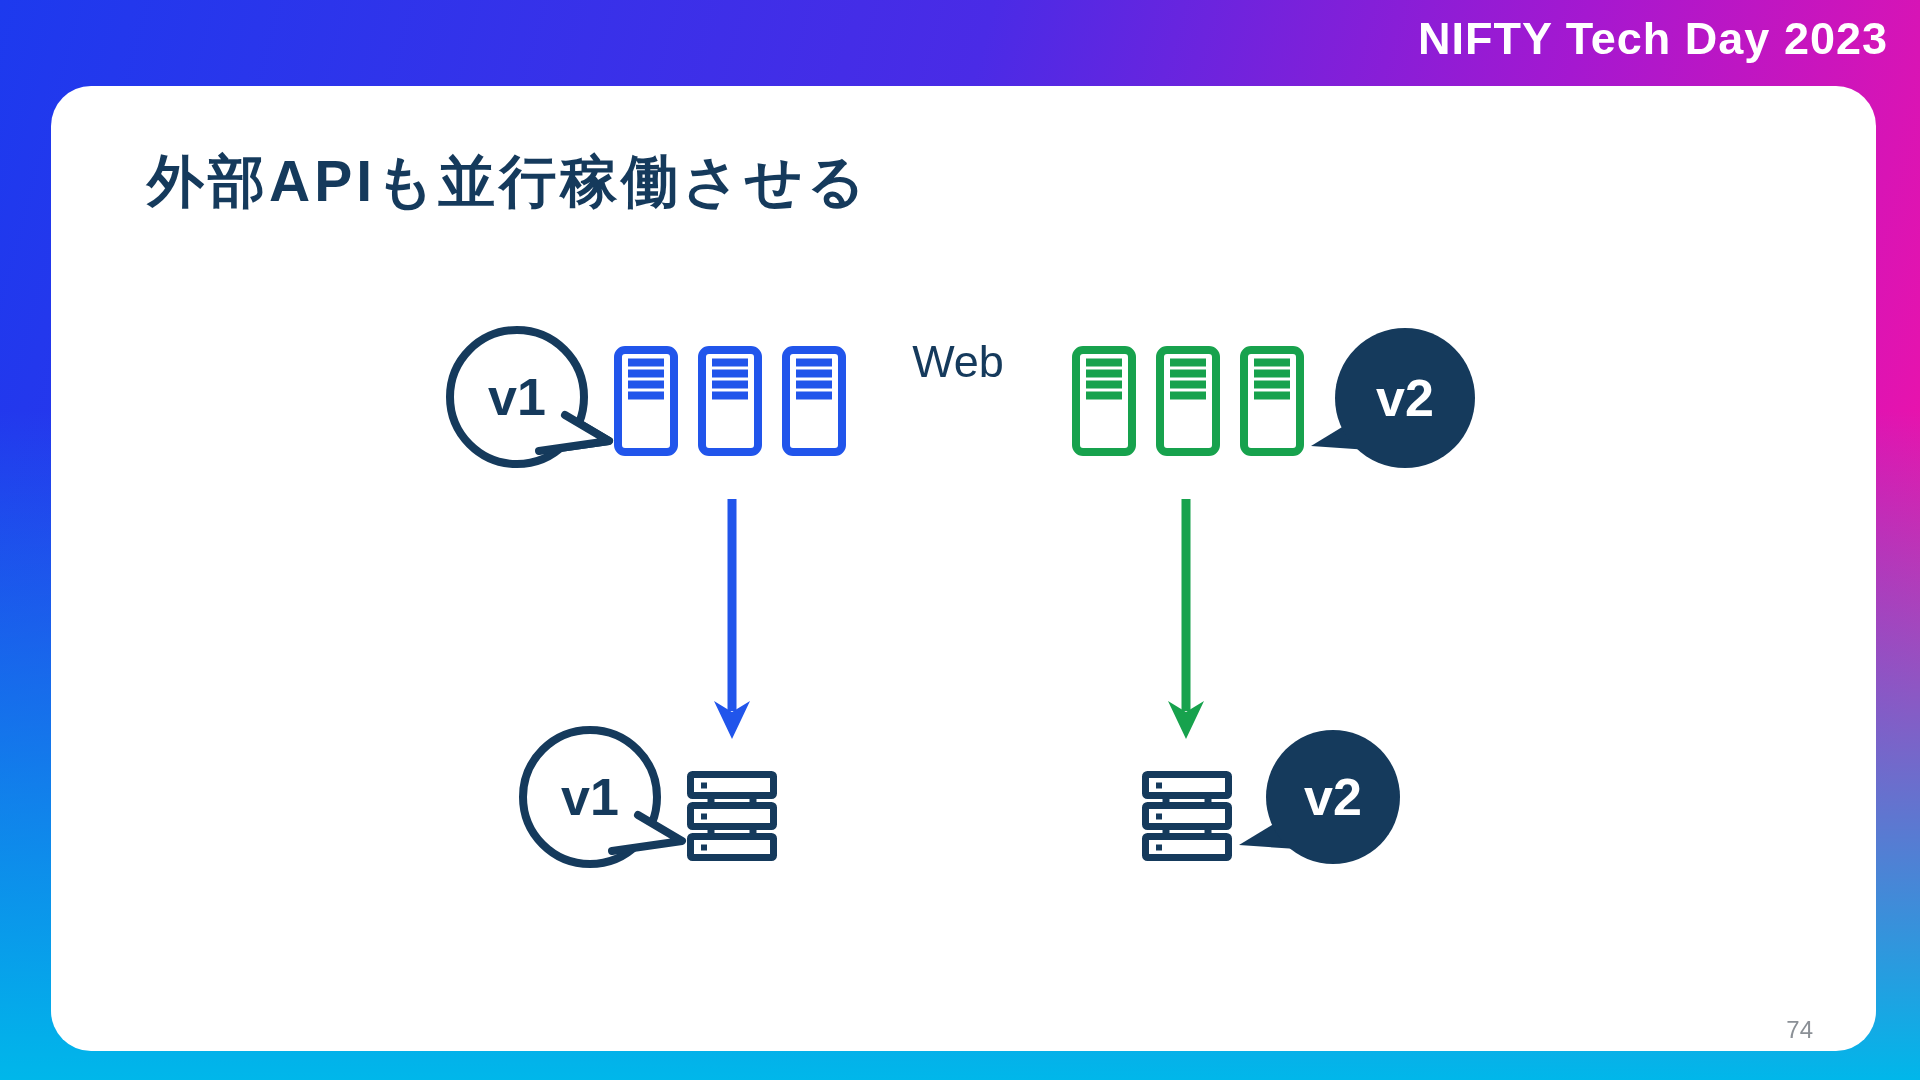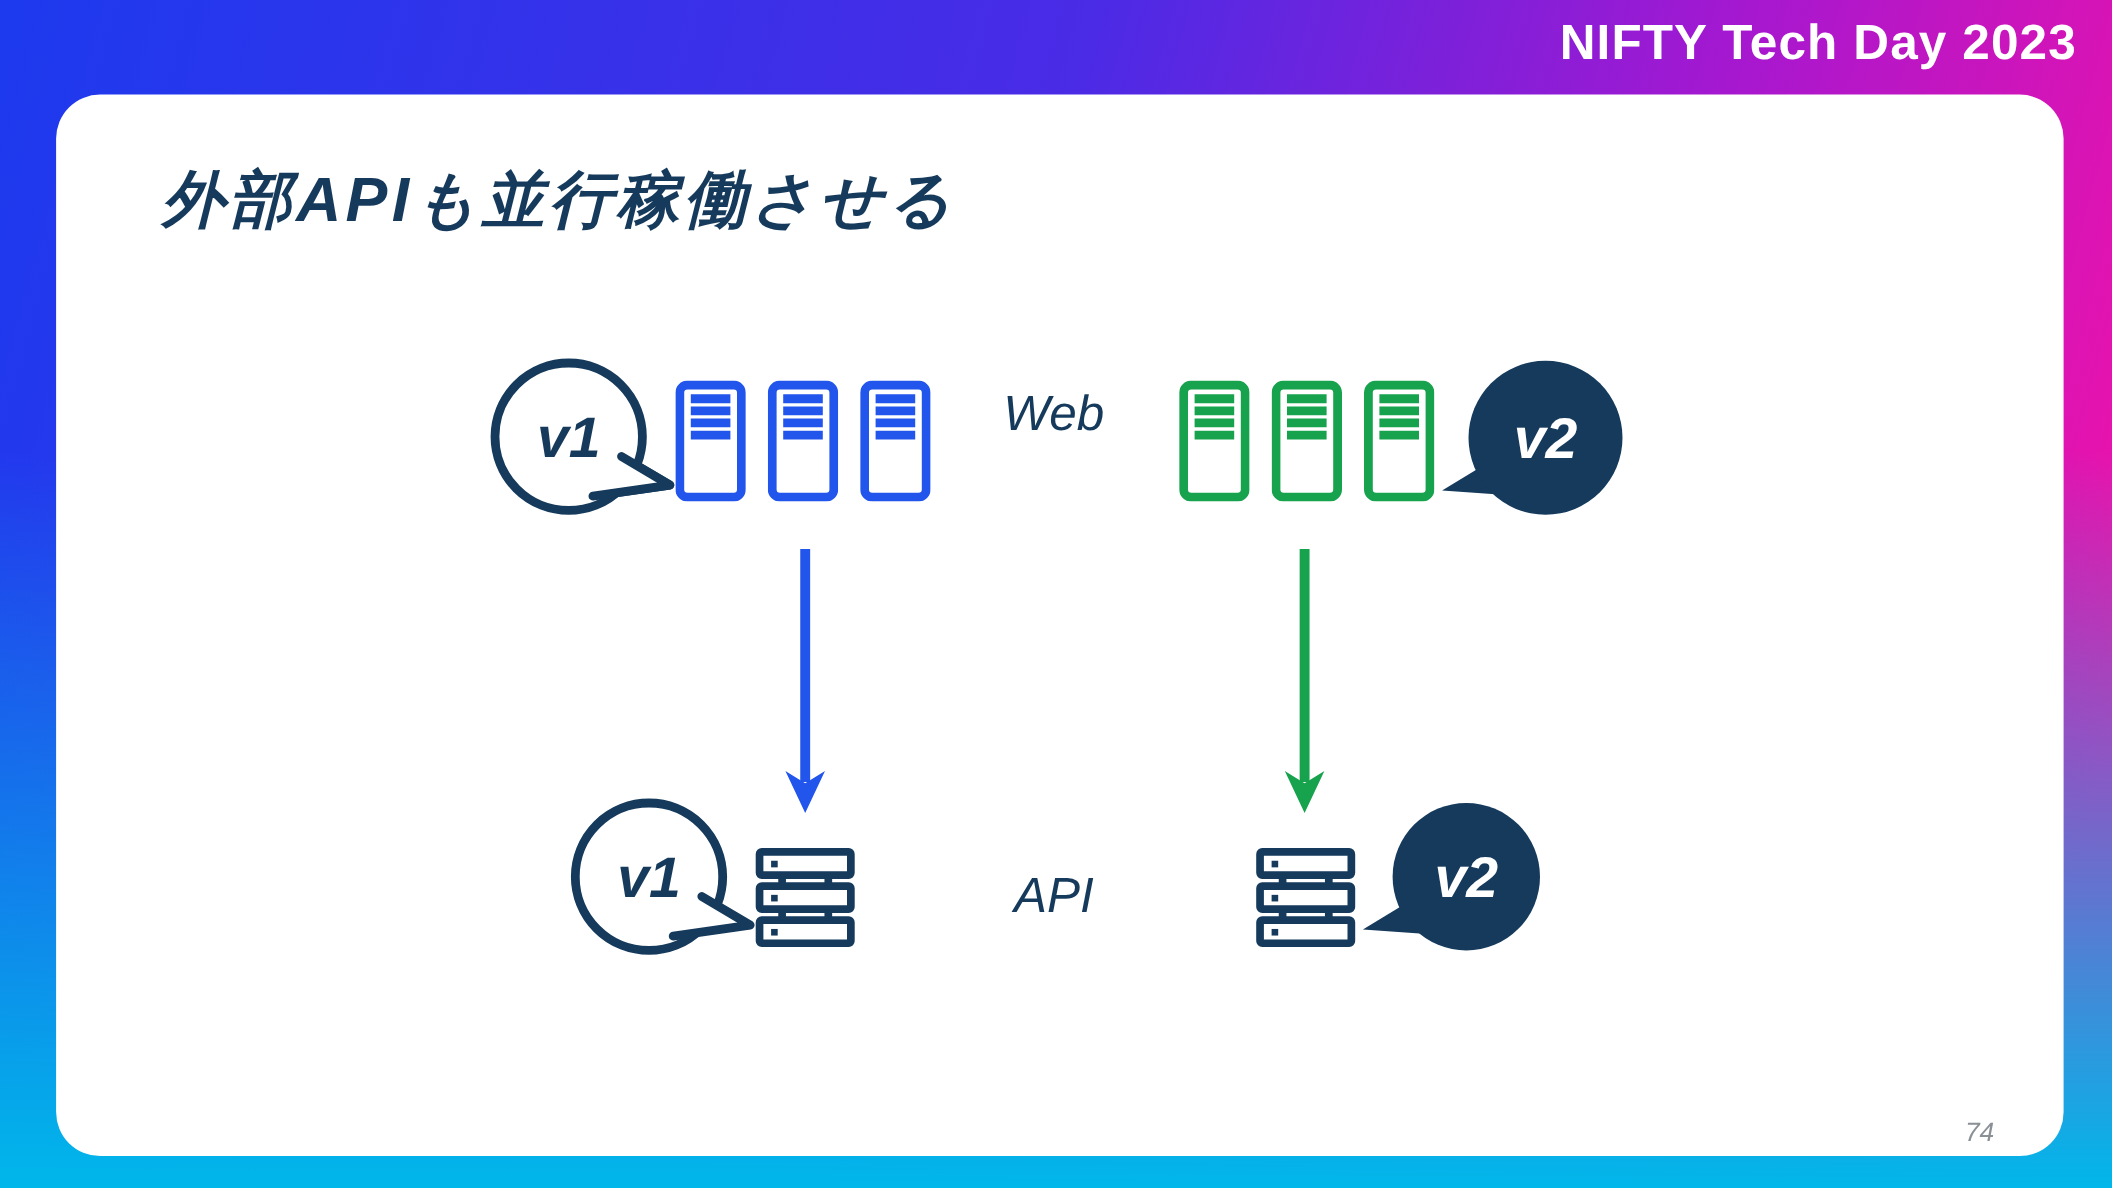--- a/index.html
+++ b/index.html
@@ -12,27 +12,27 @@
   html,body{width:1920px;height:1080px;overflow:hidden;}
   body{font-family:"Liberation Sans","DejaVu Sans",sans-serif;}
   .stage{position:relative;width:1920px;height:1080px;overflow:hidden;
     background:
       linear-gradient(to top,#00B7EA 0%, rgba(0,183,234,0) 62%),
       linear-gradient(105deg,#1D3AEE 0%, #4A2BE6 45%, #A518D0 72%, #F112A8 95%);
   }
   .logo{position:absolute;top:13px;right:32px;color:#fff;font-size:45px;
     font-weight:700;letter-spacing:1px;white-space:nowrap;}
   .card{position:absolute;left:51px;top:86px;width:1825px;height:965px;
-    background:#ffffff;border-radius:40px;font-style:italic;}
+    background:#ffffff;border-radius:40px;}
   .title{position:absolute;left:96px;top:58px;font-size:57px;font-weight:700;
     color:var(--navy);letter-spacing:0.07em;white-space:nowrap;}
   .abs{position:absolute;}
   .tier-label{position:absolute;width:200px;text-align:center;color:var(--navy);
     font-size:45px;line-height:52px;font-weight:400;}
-  .web-label{left:807px;top:264px;}
+  .web-label{left:807px;top:250px;}
   .api-label{left:807px;top:702px;}
   .server-blue{color:var(--blue);}
   .server-green{color:var(--green);}
   .arrow-blue{color:var(--blue);}
   .arrow-green{color:var(--green);}
   .bubble-text{font-size:52px;font-weight:700;}
   .page-num{position:absolute;right:63px;top:930px;font-size:24px;color:var(--gray);}
 </style>
 </head>
 <body>
@@ -127,21 +127,20 @@
       <rect x="4.5" y="66.5" width="83" height="21" rx="2" fill="none" stroke="currentColor" stroke-width="7"></rect>
       <line x1="25" y1="26" x2="25" y2="36" stroke="currentColor" stroke-width="7"></line>
       <line x1="67" y1="26" x2="67" y2="36" stroke="currentColor" stroke-width="7"></line>
       <line x1="25" y1="57" x2="25" y2="67" stroke="currentColor" stroke-width="7"></line>
       <line x1="67" y1="57" x2="67" y2="67" stroke="currentColor" stroke-width="7"></line>
       <rect x="15" y="12.5" width="6" height="6" fill="currentColor"></rect>
       <rect x="15" y="43.5" width="6" height="6" fill="currentColor"></rect>
       <rect x="15" y="74.5" width="6" height="6" fill="currentColor"></rect>
     </svg>
 
-    <div class="tier-label api-label">API</div>
 
     <svg class="abs" style="left:1090px;top:684px;color:var(--navy);" width="92" height="92" viewBox="0 0 92 92">
       <rect x="4.5" y="4.5" width="83" height="21" rx="2" fill="none" stroke="currentColor" stroke-width="7"></rect>
       <rect x="4.5" y="35.5" width="83" height="21" rx="2" fill="none" stroke="currentColor" stroke-width="7"></rect>
       <rect x="4.5" y="66.5" width="83" height="21" rx="2" fill="none" stroke="currentColor" stroke-width="7"></rect>
       <line x1="25" y1="26" x2="25" y2="36" stroke="currentColor" stroke-width="7"></line>
       <line x1="67" y1="26" x2="67" y2="36" stroke="currentColor" stroke-width="7"></line>
       <line x1="25" y1="57" x2="25" y2="67" stroke="currentColor" stroke-width="7"></line>
       <line x1="67" y1="57" x2="67" y2="67" stroke="currentColor" stroke-width="7"></line>
       <rect x="15" y="12.5" width="6" height="6" fill="currentColor"></rect>

